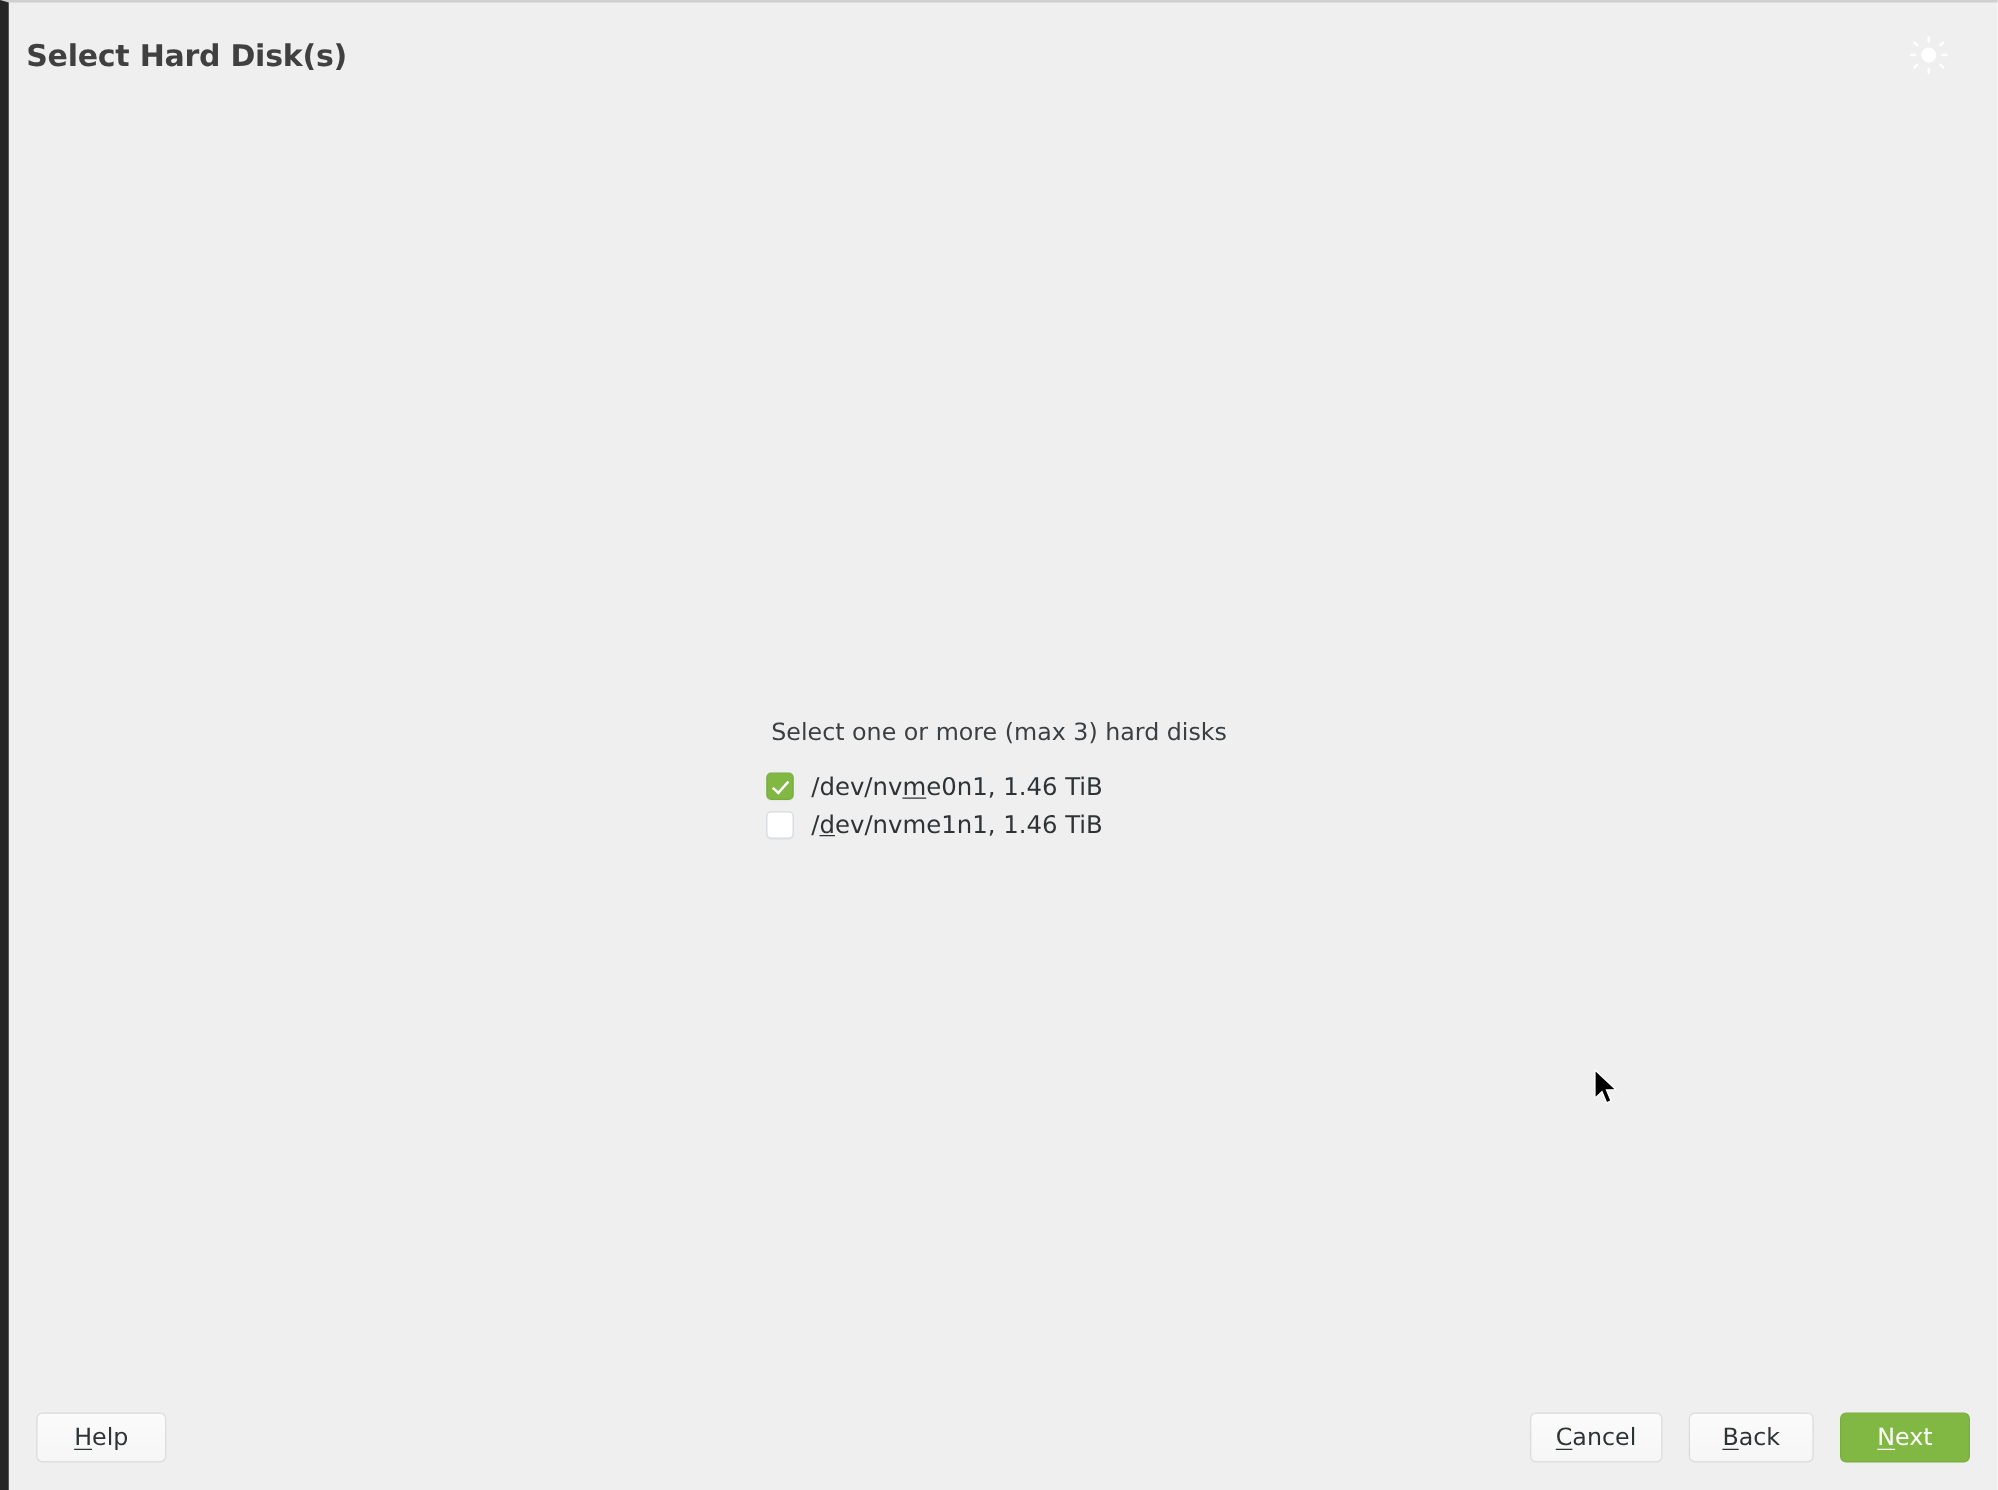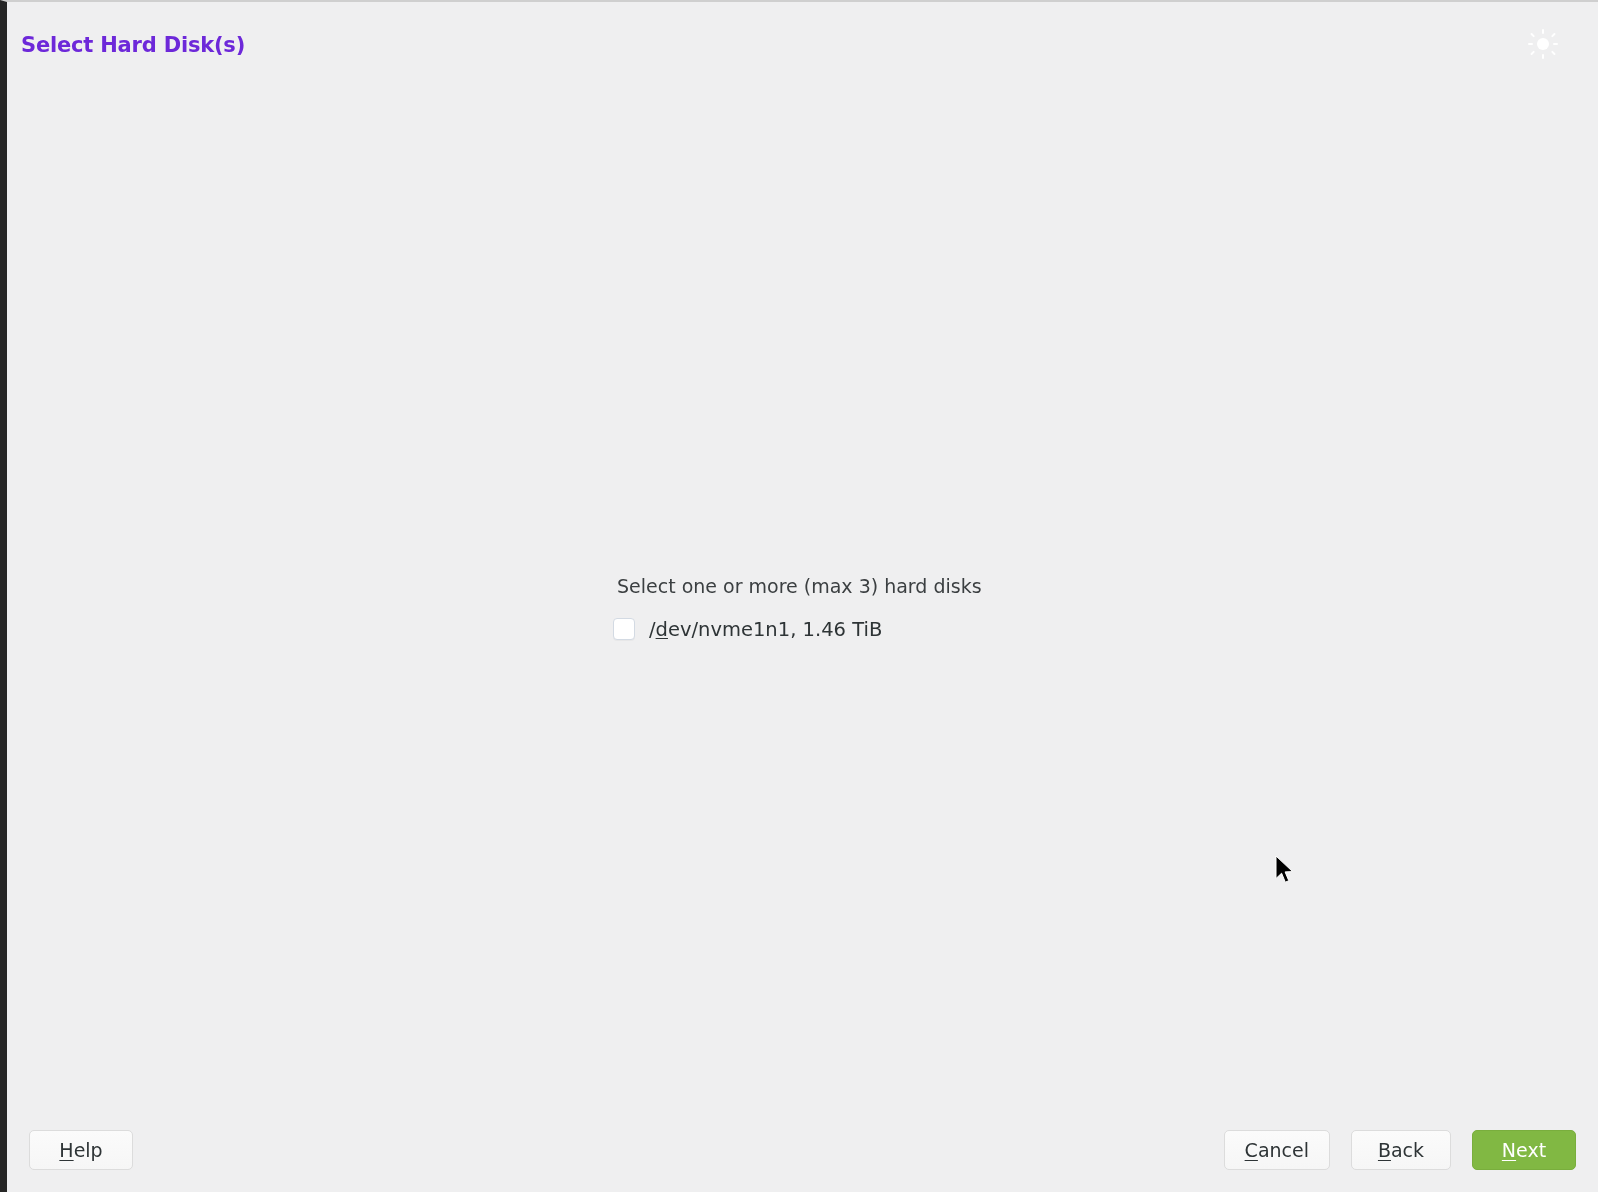--- a/index.html
+++ b/index.html
@@ -32,23 +32,23 @@
   .header {
     position: relative;
     height: 86px;
     flex: 0 0 auto;
     display: flex;
     align-items: center;
     padding: 0 22px 0 14px;
     box-sizing: border-box;
   }
   .page-title {
-    font-size: 21px;
+    font-size: 24px;
     font-weight: bold;
-    color: #6d28d9;
+    color: #404040;
     letter-spacing: -0.2px;
     line-height: 1;
   }
   .header-spacer { flex: 1 1 auto; }
 
   .theme-toggle {
     position: absolute;
     right: 22px;
     top: 18px;
     width: 54px;
@@ -209,20 +209,24 @@
     </button>
   </div>
 
   <div class="content">
 
     <div class="disk-panel">
       <div class="disk-prompt">Select one or more (max 3) hard disks</div>
 
       <ul class="disk-list">
 
+        <li class="disk-item">
+          <span class="checkbox checked"></span>
+          <span class="disk-label"><span>/dev/nv</span><u>m</u><span>e0n1, 1.46 TiB</span></span>
+        </li>
 
         <li class="disk-item">
           <span class="checkbox"></span>
           <span class="disk-label"><span>/</span><u>d</u><span>ev/nvme1n1, 1.46 TiB</span></span>
         </li>
 
 
 
 
       </ul>

